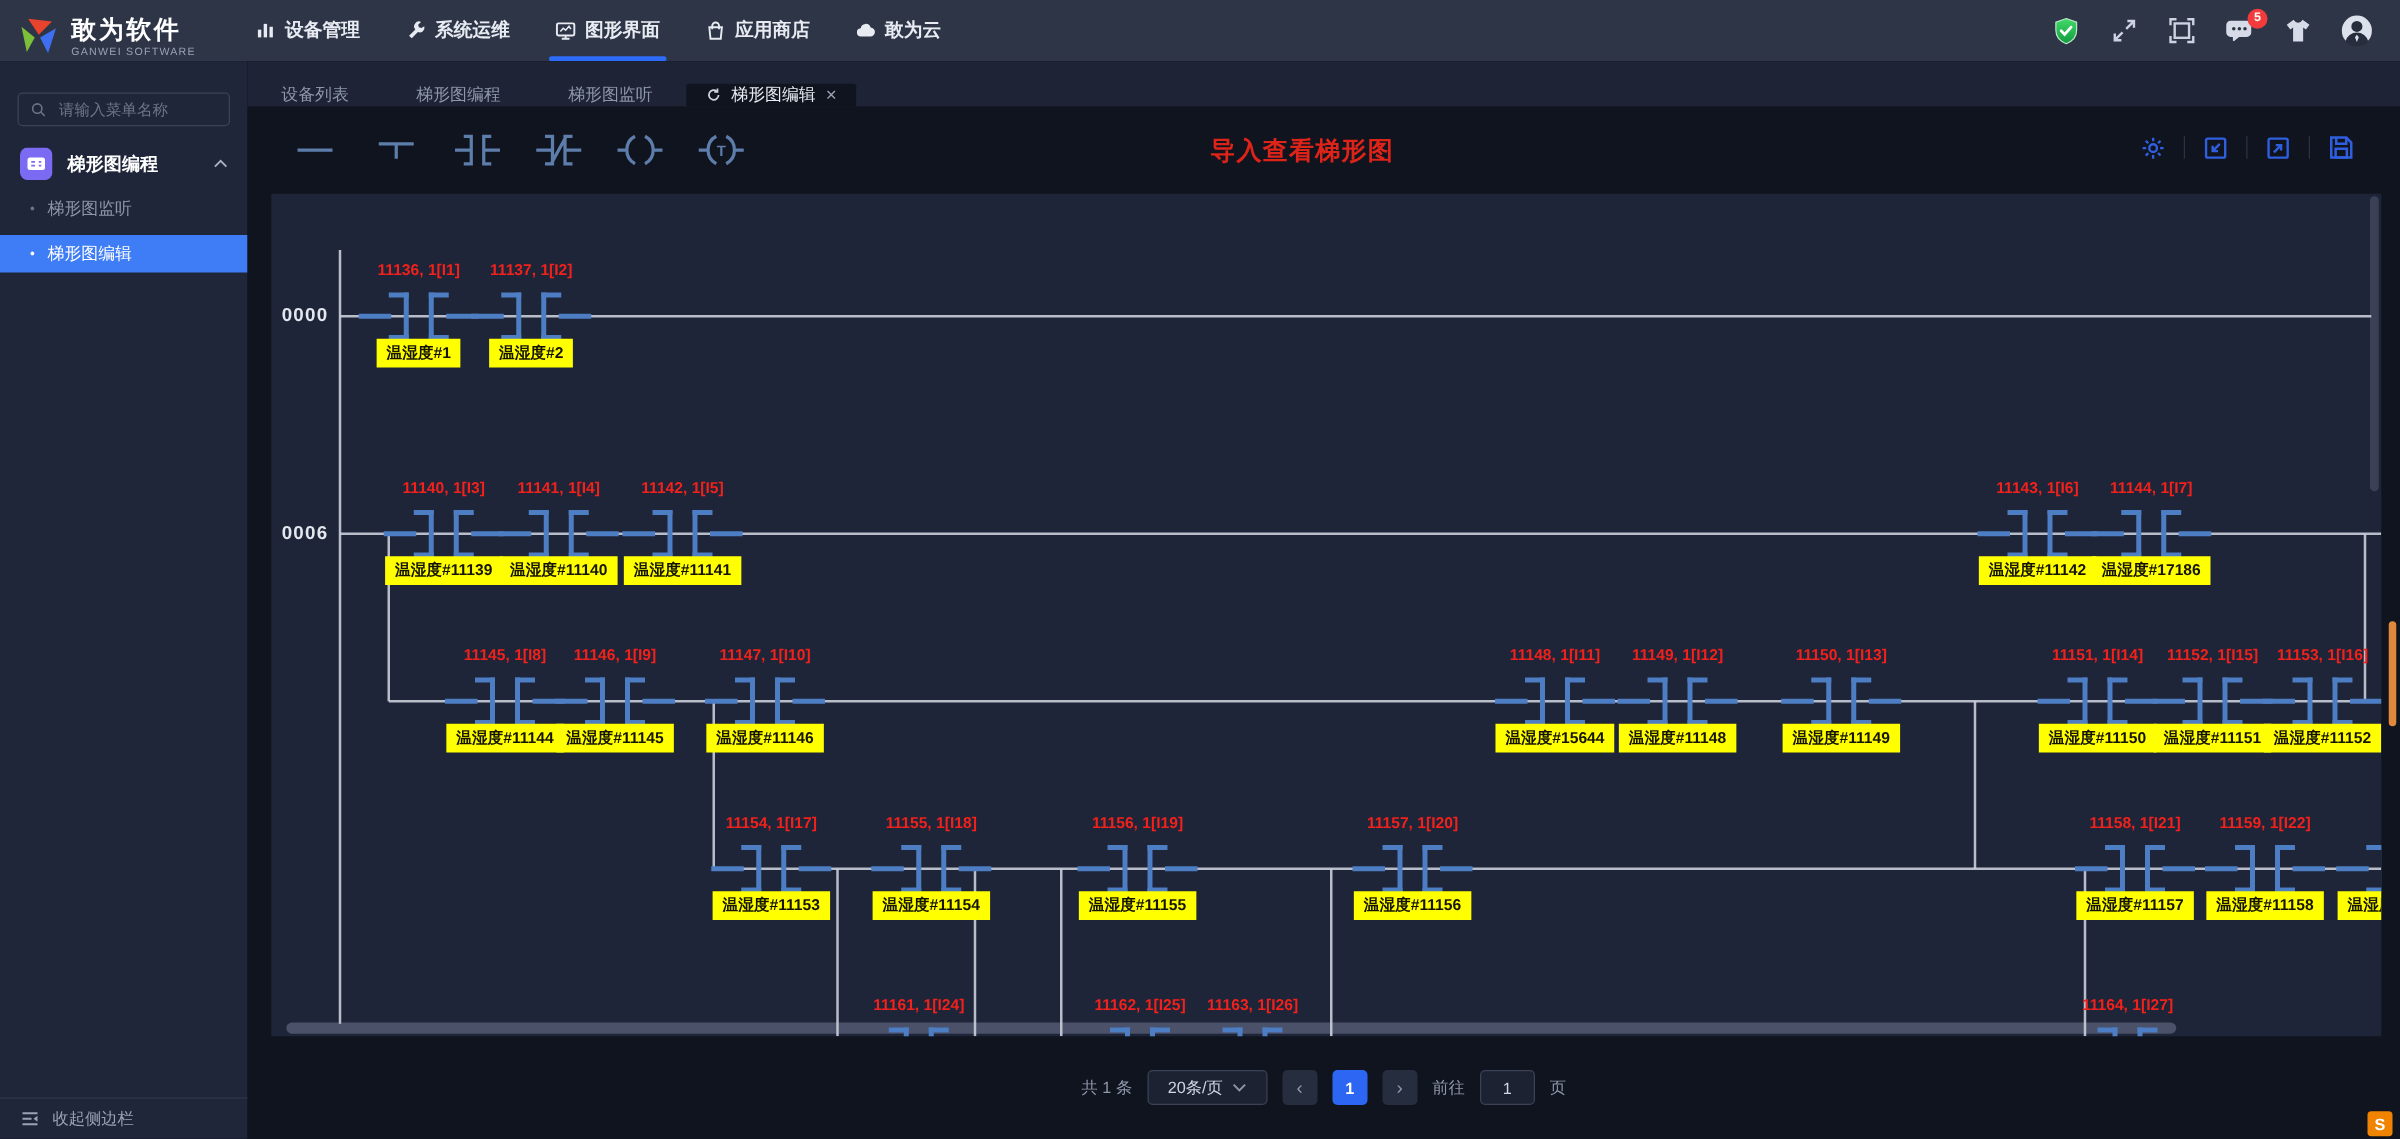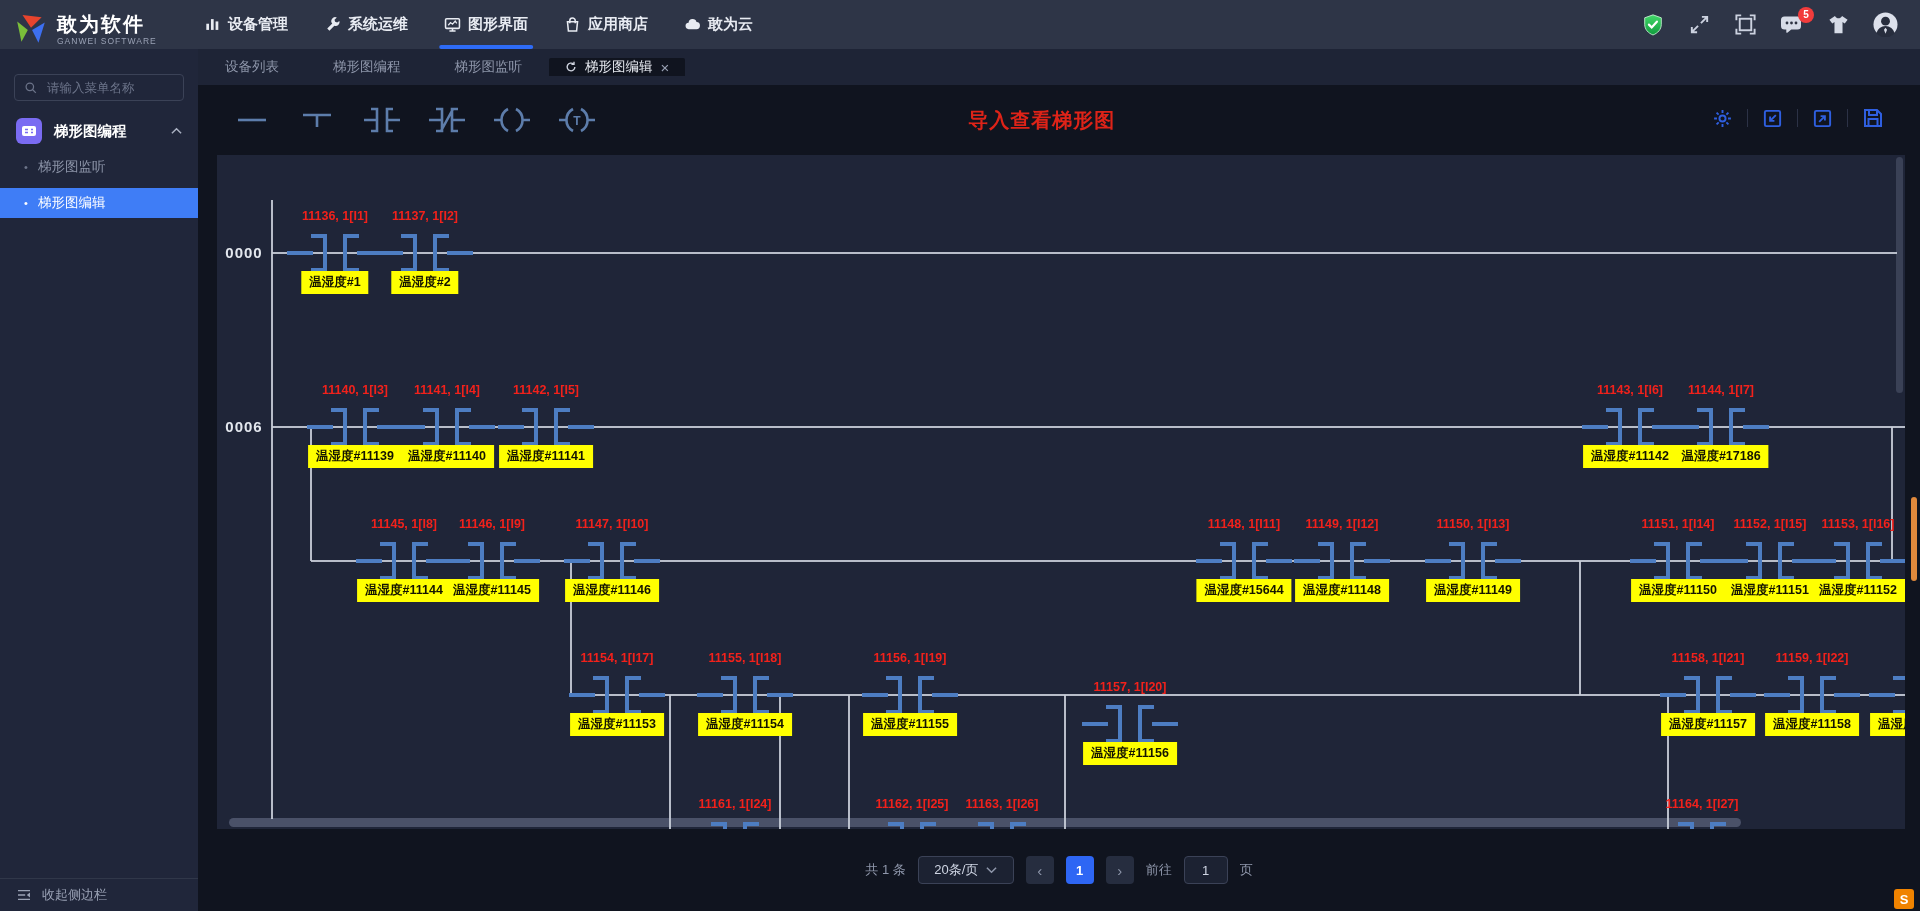--- a/index.html
+++ b/index.html
@@ -25,21 +25,21 @@
   .sb-search input::placeholder{color:#6b7389;}
   .sb-group{margin-top:15px;height:30px;display:flex;align-items:center;gap:12px;padding:0 16px;color:#fff;font-size:14.5px;font-weight:bold;cursor:pointer;}
   .sb-caret{margin-left:auto;color:#aab1c2;display:flex;}
   .sb-item{height:30px;margin-top:6px;display:flex;align-items:center;color:#8d95a9;font-size:13.5px;padding-left:38px;cursor:pointer;position:relative;}
   .sb-item::before{content:"•";position:absolute;left:24px;font-size:11px;color:#6d758a;}
   .sb-item.active{background:#3f7df6;color:#fff;}
   .sb-item.active::before{color:#fff;}
   .sb-bottom{margin-top:auto;border-top:1px solid #303749;height:33px;display:flex;align-items:center;gap:10px;padding:0 16px;color:#9aa2b5;font-size:13px;cursor:pointer;}
   
   .main{position:absolute;left:198px;top:49px;width:1722px;height:862px;background:#10141f;}
-  .tabstrip{position:absolute;left:0;top:0;width:100%;height:36px;background:#1e2436;display:flex;align-items:center;}
+  .tabstrip{position:absolute;left:0;top:0;width:100%;height:36px;background:#1e2436;display:flex;align-items:flex-end;}
   .tab{display:flex;align-items:center;padding:0 27px;color:#8e96aa;font-size:13.5px;cursor:pointer;gap:8px;}
   .tab.active{background:#10141f;color:#e8ebf2;border-radius:2px 2px 0 0;padding:0 16px;}
   .tab .tclose{color:#9aa2b5;font-size:15px;line-height:1;}
   .tab .tref{display:flex;color:#cfd4e0;}
   
   .toolbar{position:absolute;left:0;top:36px;width:100%;height:70px;}
   .sym-row{position:absolute;left:34px;top:20px;display:flex;gap:25px;color:#5d7dab;}
   .sym-btn{width:40px;height:30px;display:flex;align-items:center;justify-content:center;cursor:pointer;}
   .dg-title{position:absolute;left:49%;transform:translateX(-50%);top:22px;color:#de2318;font-size:20px;font-weight:bold;letter-spacing:1px;white-space:nowrap;}
   .act-row{position:absolute;right:36px;top:22px;display:flex;align-items:center;gap:14px;color:#2f5fe0;}
@@ -495,21 +495,21 @@
         <span class="c-tag">温湿度#11154</span>
       </div>
       <div class="contact" style="left: 645px; top: 521px;">
         <span class="c-label">11156, 1[I19]</span>
         <span class="c-stub" style="left:0;"></span>
 <span class="c-brl"></span>
 <span class="c-brr"></span>
 <span class="c-stub" style="left:70px;"></span>
         <span class="c-tag">温湿度#11155</span>
       </div>
-      <div class="contact" style="left: 865px; top: 550px;">
+      <div class="contact" style="left: 865px; top: 521px;">
         <span class="c-label">11157, 1[I20]</span>
         <span class="c-stub" style="left:0;"></span>
 <span class="c-brl"></span>
 <span class="c-brr"></span>
 <span class="c-stub" style="left:70px;"></span>
         <span class="c-tag">温湿度#11156</span>
       </div>
       <div class="contact" style="left: 1443px; top: 521px;">
         <span class="c-label">11158, 1[I21]</span>
         <span class="c-stub" style="left:0;"></span>

